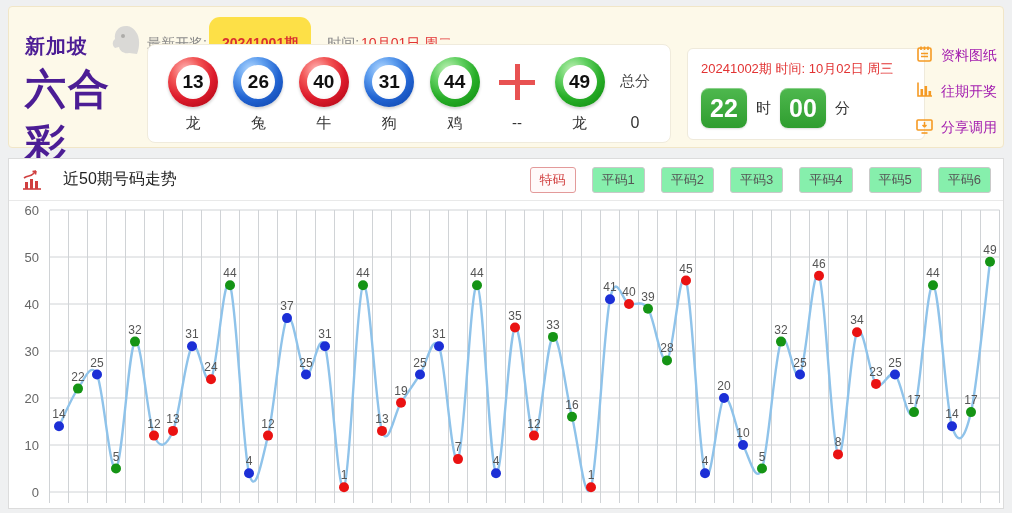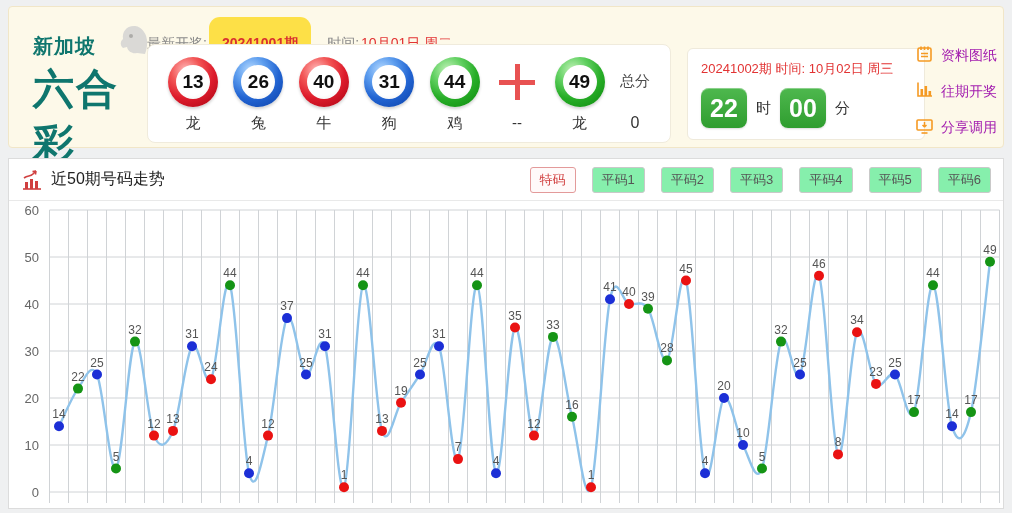--- a/index.html
+++ b/index.html
@@ -3,21 +3,21 @@
 <meta charset="utf-8">
 <style>
   * { margin:0; padding:0; box-sizing:border-box; }
   html,body { width:1012px; height:513px; overflow:hidden; }
   body { background:#eff0f1; font-family:"Liberation Sans","DejaVu Sans",sans-serif; position:relative; }
 
   
   .header-panel { position:absolute; left:8px; top:6px; width:996px; height:142px;
     background:#fdf9e9; border:1px solid #f1e6c8; border-radius:4px; }
 
-  .logo { position:absolute; left:24px; top:26px; width:112px; color:#0f766e;font-family:Liberation Mono, monospace; }
+  .logo { position:absolute; left:16px; top:26px; width:112px; color:#4c1d95;font-family:Liberation Mono, monospace; }
   .logo .l1 { font-size:20px; font-weight:bold; letter-spacing:1px; }
   .logo .l2 { font-size:41px; font-weight:bold; letter-spacing:2px; margin-top:2px; }
   .logo .merlion { position:absolute; right:-6px; top:-10px; opacity:.8; }
 
   .latest-row { position:absolute; left:138px; top:10px; display:flex; align-items:center; gap:2px;
     font-size:14px; }
   .gray-label { color:#8a8a8a; }
   .red-text { color:#e23333; }
   .issue-badge { background:#fde047; color:#d93030; font-weight:bold; border-radius:11px;
     padding:18px 13px; font-size:14px; }
@@ -57,21 +57,21 @@
 
   .links-col { position:absolute; left:906px; top:37px; }
   .link-item { display:flex; align-items:center; gap:7px; margin-bottom:13px; cursor:pointer; }
   .link-item span.lbl { font-size:14px; color:#a21caf; }
 
   
   .trend-panel { position:absolute; left:8px; top:158px; width:996px; height:351px;
     background:#fff; border:1px solid #dcdcdc; }
   .trend-header { height:42px; display:flex; align-items:center; justify-content:space-between;
     padding:0 12px; border-bottom:1px solid #e9e9e9; }
-  .trend-title { display:flex; align-items:center; gap:8px; font-size:16px; color:#222; }
+  .trend-title { display:flex; align-items:center; gap:20px; font-size:16px; color:#222; }
   .tabs { display:flex; gap:16px; }
   .tab { font-size:13px; padding:3px 9px; border-radius:3px; border:1px solid #c9c9c9;
     background:#86efac; color:#555; cursor:pointer; font-family:inherit; }
   .tab.active { border-color:#e39a9a; background:#fffafa; color:#d03c3c; }
 
   .chart-wrap { position:absolute; left:0; top:43px; width:994px; height:306px; }
 </style>
 </head>
 <body>
 

